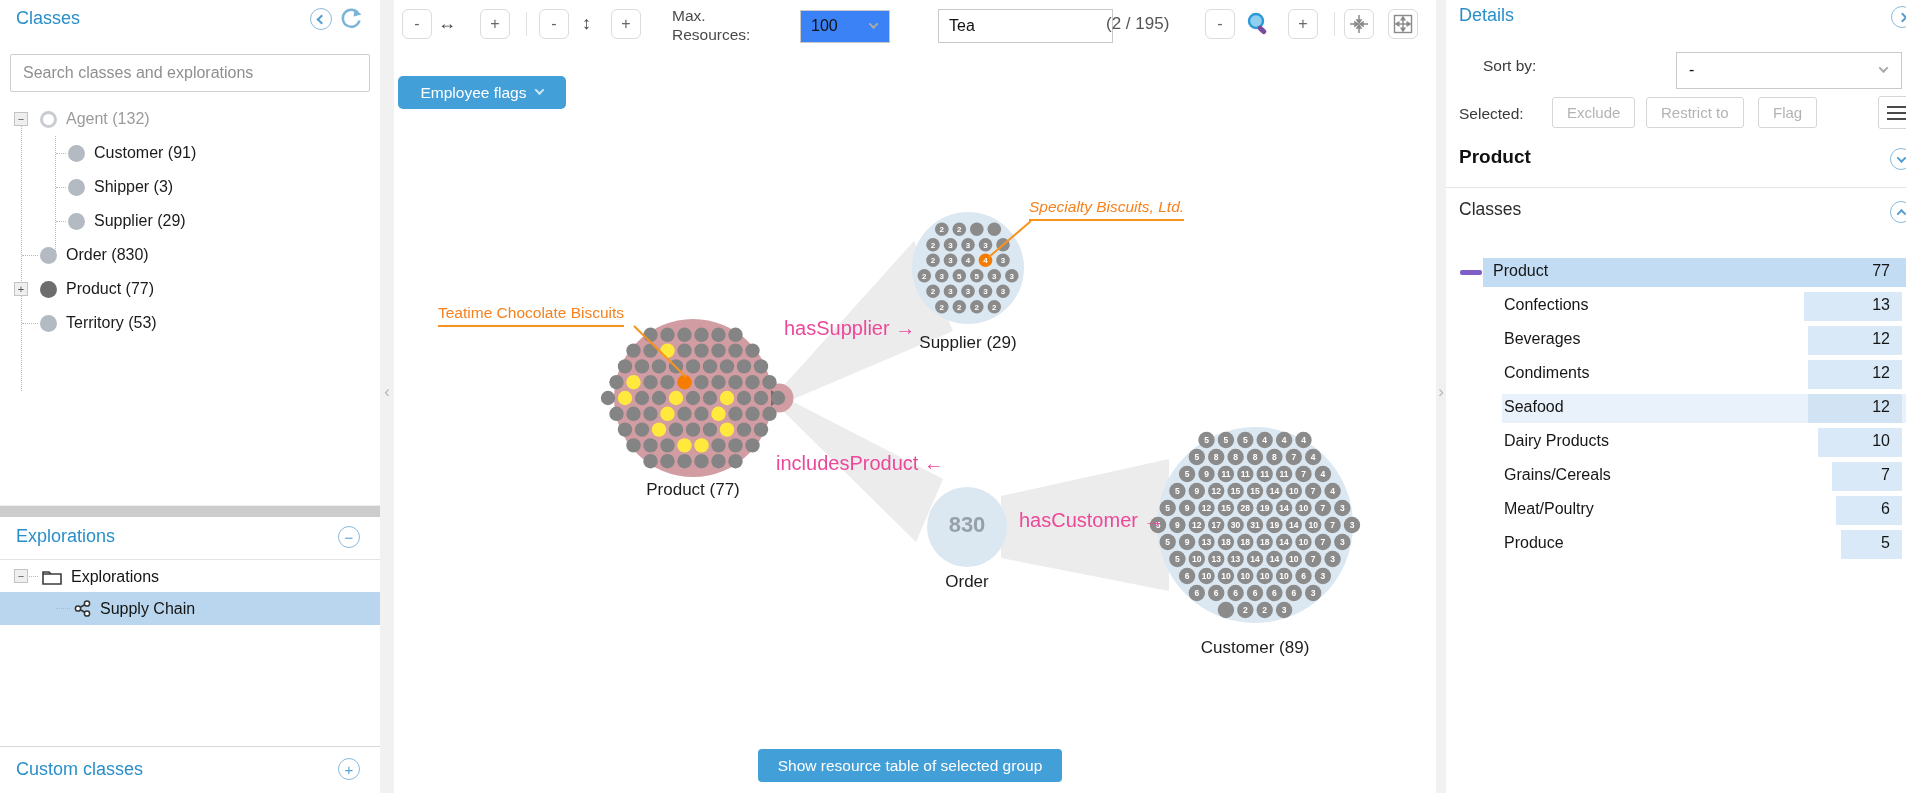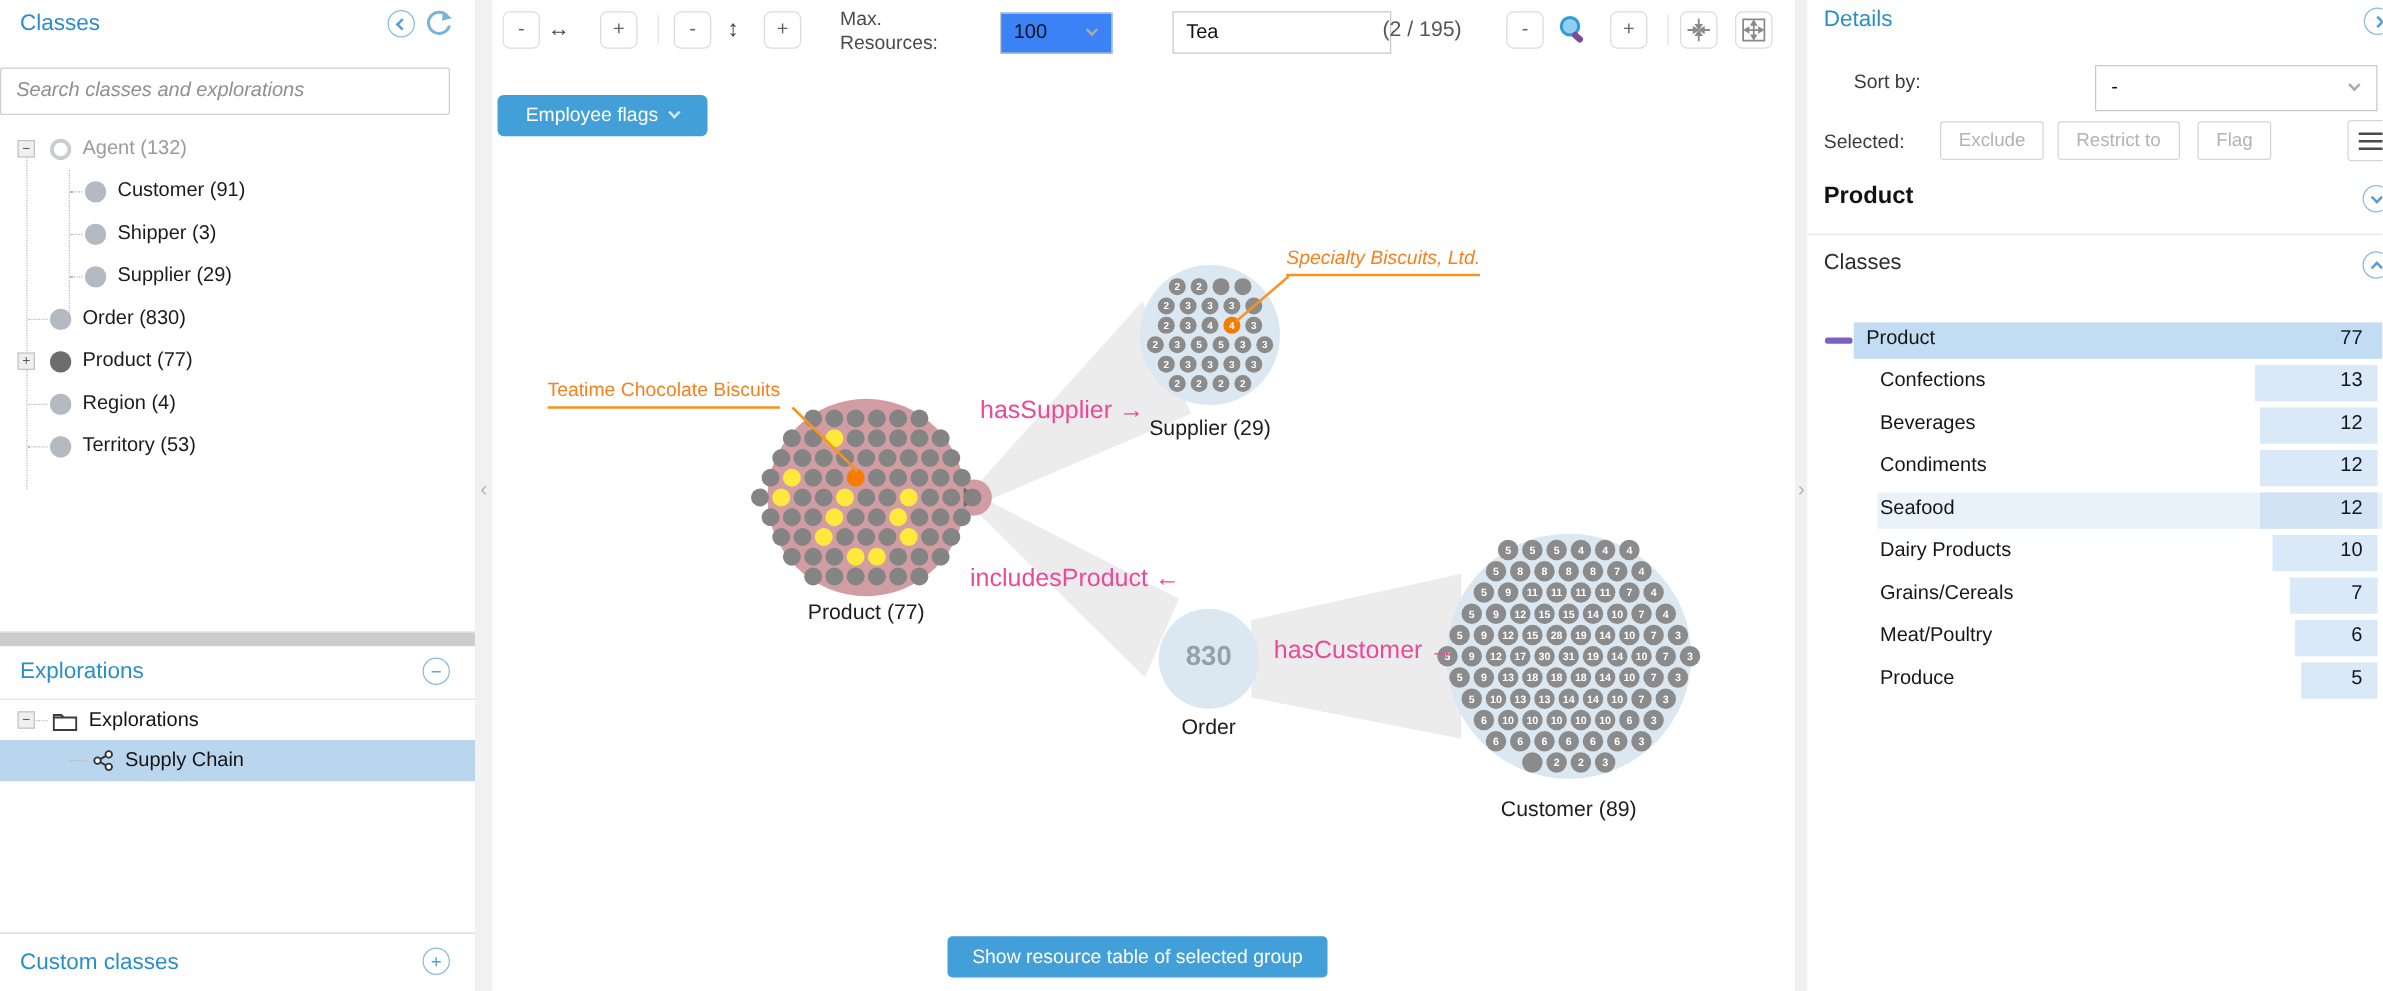--- a/index.html
+++ b/index.html
@@ -6,23 +6,23 @@
   html,body { width:1906px; height:793px; overflow:hidden; background:#fff;
     font-family:"Liberation Sans", sans-serif; }
   #app { position:absolute; left:0; top:0; width:1906px; height:793px; }
 
   
   #left-panel { position:absolute; left:0; top:0; width:380px; height:793px; background:#fff; }
   .blue-title { color:#2a8fc8; font-size:18px; }
   #classes-head { position:absolute; left:16px; top:8px; }
   #classes-undo { position:absolute; right:48px; top:8px; }
   #classes-redo { position:absolute; right:16px; top:7px; width:24px; height:24px; }
-  #class-search { position:absolute; left:0; top:54px; width:360px; height:38px;
+  #class-search { position:absolute; left:10px; top:54px; width:360px; height:38px;
     border:1px solid #cfcfcf; border-radius:2px; padding:0 12px; font-size:16px; color:#333;
-    font-family:"Liberation Sans",sans-serif; outline:none;font-style:italic; }
+    font-family:"Liberation Sans",sans-serif; outline:none; }
   #class-search::placeholder { color:#8f8f8f; }
   #classes-tree { position:absolute; left:0; top:102px; width:380px; }
   .trow { position:relative; height:34px; display:flex; align-items:center; }
   .trow .tlabel { font-size:16px; color:#1b1b1b; margin-left:9px; }
   .trow.muted .tlabel { color:#9b9b9b; }
   .ticon { width:17px; height:17px; border-radius:50%; flex:none; }
   .ticon.gray { background:#b3bac1; }
   .ticon.dark { background:#6d6d6d; }
   .ticon.ring { background:#fff; border:3px solid #c9cdd1; }
   .trow.d0 .ticon { margin-left:40px; }
@@ -156,25 +156,20 @@
         </div>
         <div class="trow d0">
           <span class="stub" style="left:22px;width:16px;"></span>
           <span class="ticon gray"></span>
           <span class="tlabel">Order (830)</span>
         </div>
         <div class="trow d0">
           <span class="exp">+</span>
           <span class="ticon dark"></span>
           <span class="tlabel">Product (77)</span>
-        </div>
-        <div class="trow d0">
-          <span class="stub" style="left:22px;width:16px;"></span>
-          <span class="ticon gray"></span>
-          <span class="tlabel">Region (4)</span>
         </div>
         <div class="trow d0">
           <span class="stub" style="left:22px;width:16px;"></span>
           <span class="ticon gray"></span>
           <span class="tlabel">Territory (53)</span>
         </div>
       </div>
 
     <div class="h-divider"></div>
 

